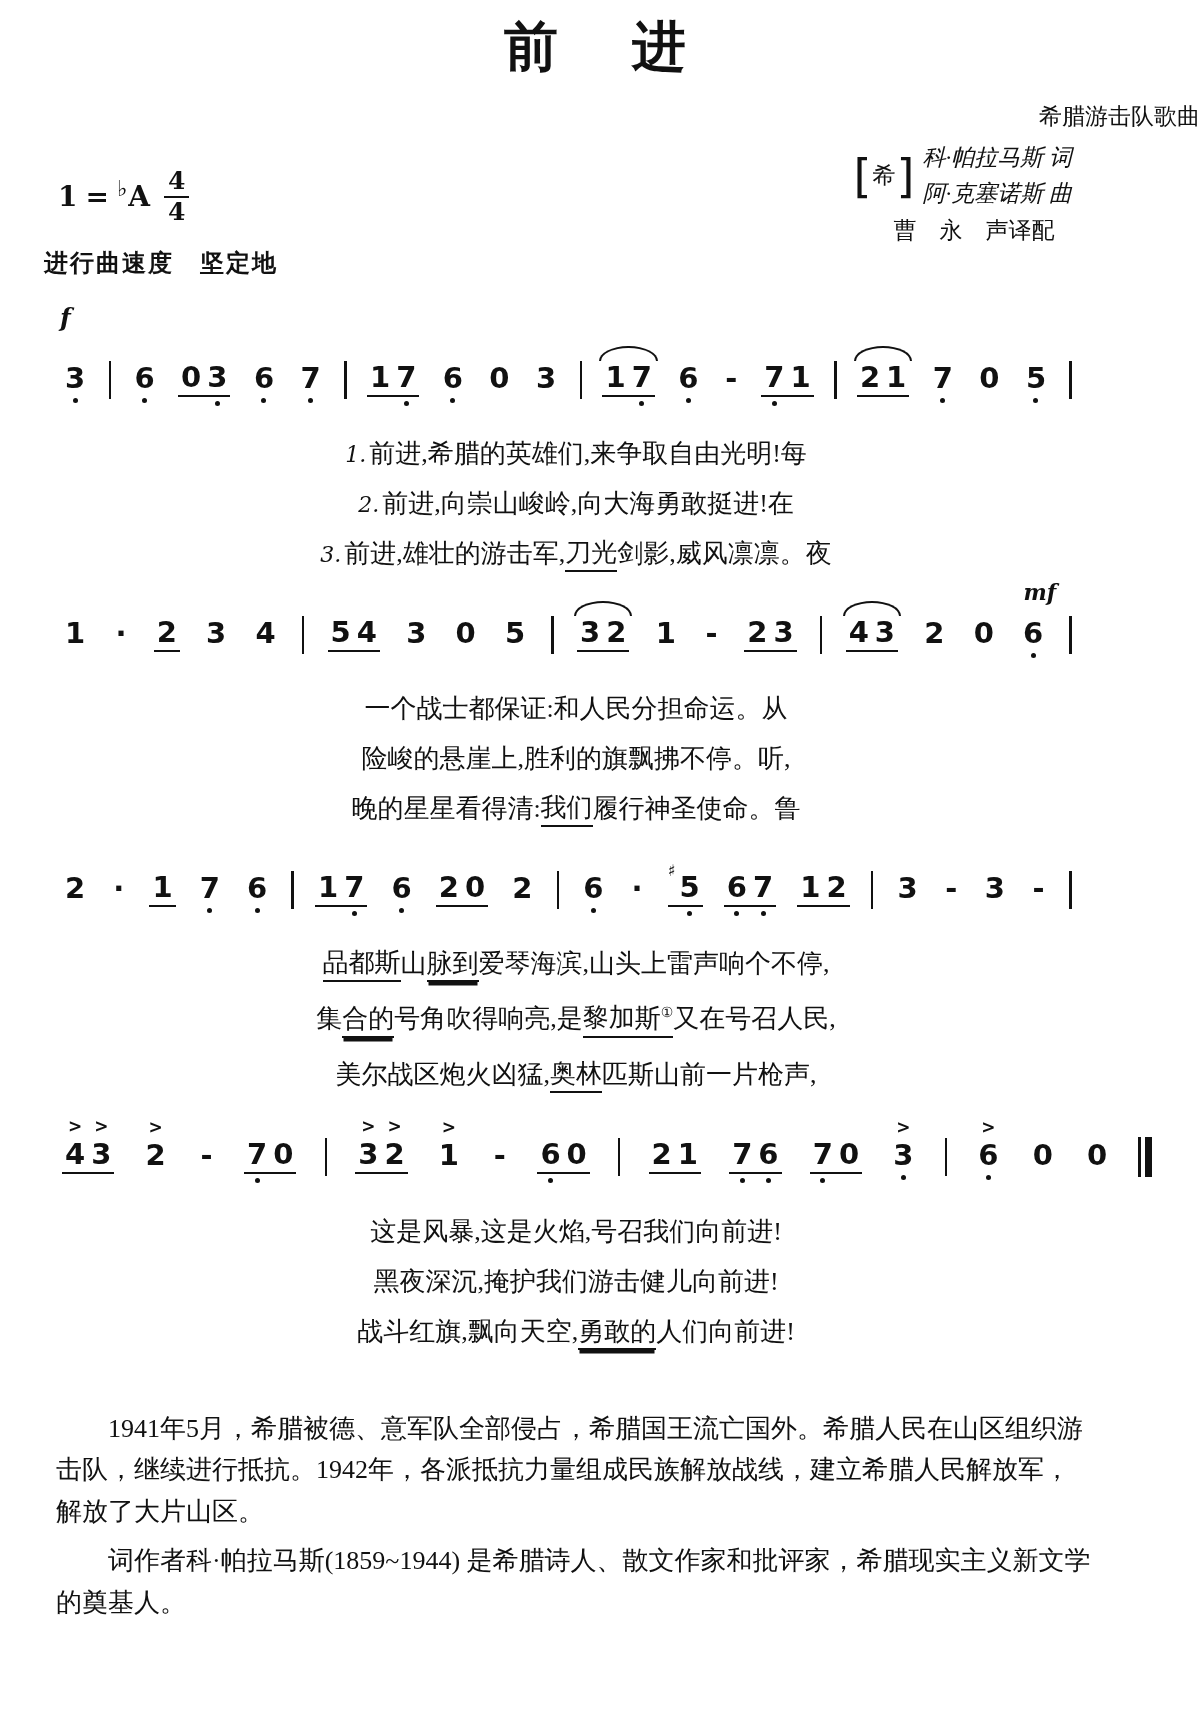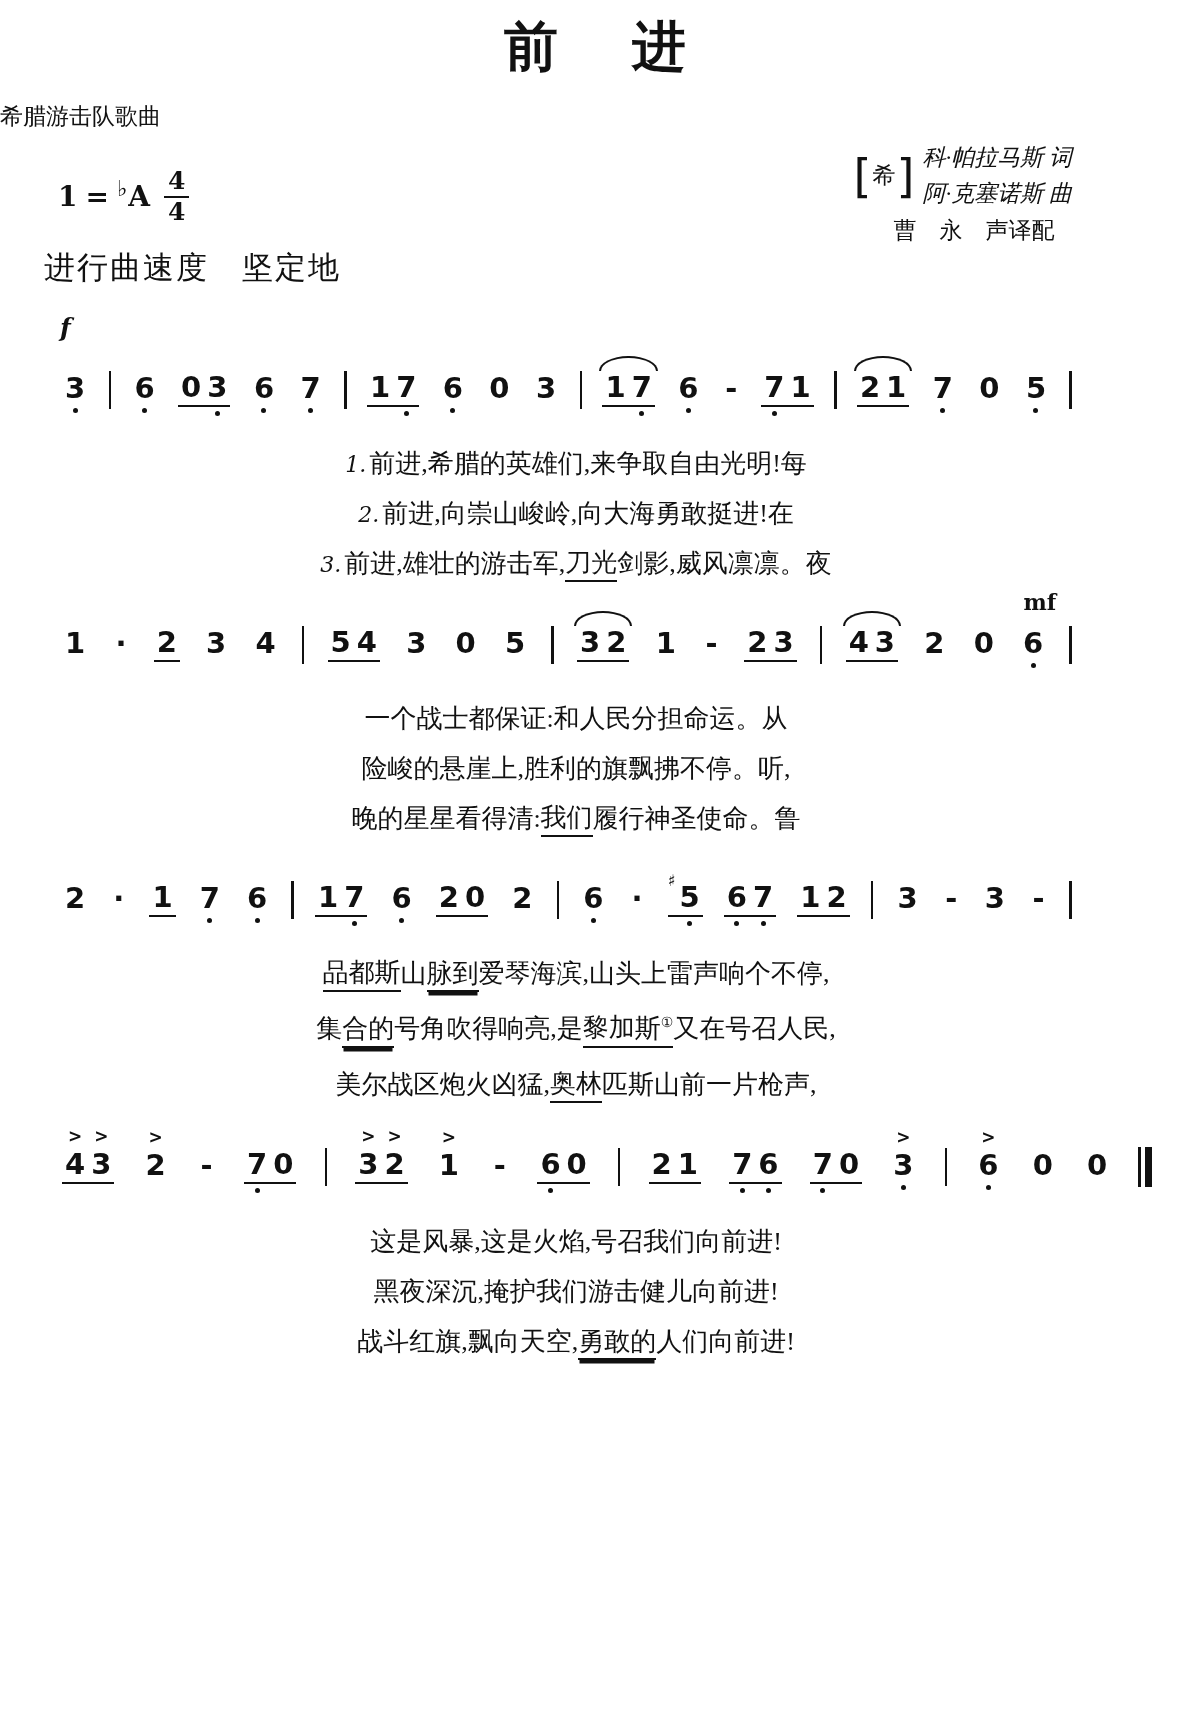--- a/index.html
+++ b/index.html
@@ -10,57 +10,57 @@
     background:#ffffff;
     color:#111;
     font-family:"Liberation Serif","DejaVu Serif",serif;
     overflow:hidden;
   }
   
   .title{
     text-align:center;font-size:54px;font-weight:bold;
     letter-spacing:10px;margin:0;padding-top:18px;line-height:1.1;
   }
-  .subtitle{text-align:left;font-size:23px;margin-top:24px;font-family:Liberation Serif, serif;}
+  .subtitle{text-align:right;font-size:23px;margin-top:24px;font-family:Liberation Serif, serif;}
   .credits{position:absolute;top:140px;right:128px;font-size:23px;line-height:1.55;}
   .credit-main{display:flex;align-items:center;}
   .br{font-size:46px;font-weight:400;line-height:1;font-family:"DejaVu Sans",sans-serif;}
   .origin{font-size:23px;margin:0 1px;}
   .credit-lines{margin-left:8px;font-style:italic;}
   .credit-trans{margin-top:2px;padding-left:40px;}
   
   .key-sig{margin:36px 0 0 58px;font-size:28px;font-weight:bold;display:flex;align-items:center;
     font-family:"DejaVu Serif","Liberation Serif",serif;}
   .key-sig .eq{margin:0 8px;}
   .flat{font-size:22px;position:relative;top:-9px;margin-right:1px;}
   .ts{display:inline-flex;flex-direction:column;text-align:center;margin-left:14px;font-size:25px;line-height:1.05;}
   .ts .num{border-bottom:2px solid #111;padding:0 4px 1px;}
   .ts .den{padding:1px 4px 0;}
-  .tempo{margin:22px 0 0 44px;font-size:31px;font-weight:normal;letter-spacing:2px;}
+  .tempo{margin:22px 0 0 44px;font-size:24px;font-weight:bold;letter-spacing:2px;}
   
   .system{margin-top:24px;}
   .dyn{font-style:italic;font-weight:bold;font-size:25px;
     font-family:"DejaVu Serif",serif;margin:14px 0 -14px 60px;height:28px;}
   .notes-row{
     display:flex;justify-content:space-between;align-items:center;
     font-family:"DejaVu Sans",sans-serif;font-weight:bold;font-size:29px;line-height:1;
     margin-top:26px;padding:18px 128px 18px 62px;
   }
   .notes-row.wide{padding-right:48px;}
   .unit{position:relative;display:inline-flex;padding-bottom:3px;}
   .unit.u1{border-bottom:2.5px solid #111;}
   .ch{position:relative;display:inline-block;text-align:center;padding:0 3px;min-width:13px;}
   .bdot{position:absolute;left:50%;bottom:-10px;width:5px;height:5px;margin-left:-2.5px;
     border-radius:50%;background:#111;}
   .u1 .bdot,.u2 .bdot{bottom:-14px;}
   .acc{position:absolute;left:50%;top:-22px;transform:translateX(-50%);
     font-size:17px;font-weight:bold;font-family:"DejaVu Sans",sans-serif;}
   .slur{position:absolute;left:-3px;right:-3px;top:-17px;height:13px;
     border:2.5px solid #111;border-bottom:none;border-radius:50% 50% 0 0/100% 100% 0 0;}
-  .udyn{position:absolute;right:-10px;top:-38px;font-weight:bold;
+  .udyn{position:absolute;right:-10px;top:-38px;font-style:italic;font-weight:bold;
     font-size:22px;font-family:"DejaVu Serif",serif;}
   .sharp{font-size:16px;position:relative;top:-10px;margin-right:1px;}
   .bar{width:2.5px;height:38px;background:#111;flex:none;}
   .endbar{display:flex;height:40px;flex:none;}
   .endbar .thin{width:2.5px;background:#111;}
   .endbar .thick{width:7px;background:#111;margin-left:4px;}
   
   .lyric-row{
     display:flex;justify-content:center;
     padding:0 104px 0 56px;font-size:26px;line-height:1;margin-top:24px;
@@ -549,14 +549,18 @@
           <span class="ly">空,</span>
           <span class="ly lu2">勇敢的</span>
           <span class="ly">人们</span>
           <span class="ly">向</span>
           <span class="ly">前</span>
           <span class="ly">进!</span>
         </div>
       </div>
     </div>
 
+  <div class="paras">
+    <p>1941年5月，希腊被德、意军队全部侵占，希腊国王流亡国外。希腊人民在山区组织游击队，继续进行抵抗。1942年，各派抵抗力量组成民族解放战线，建立希腊人民解放军，解放了大片山区。</p>
+    <p>词作者科·帕拉马斯(1859~1944) 是希腊诗人、散文作家和批评家，希腊现实主义新文学的奠基人。</p>
+  </div>
 
 </div>
 
 </body></html>

